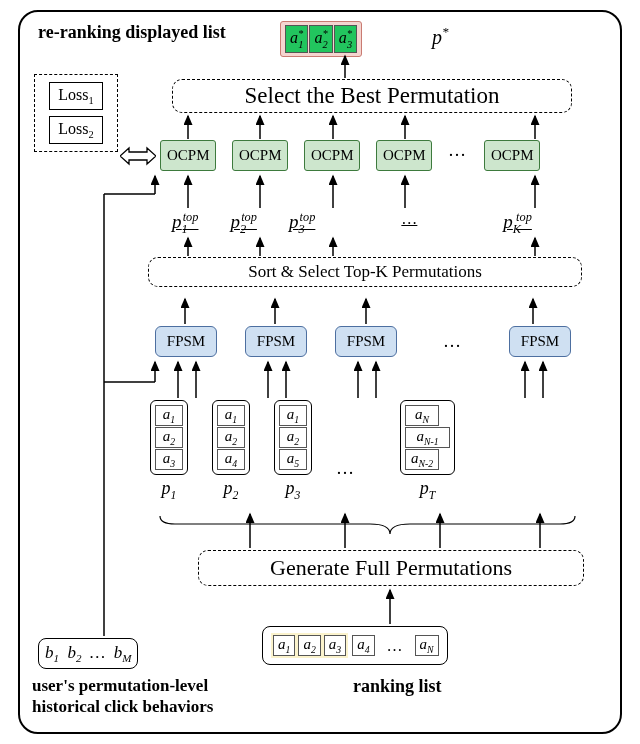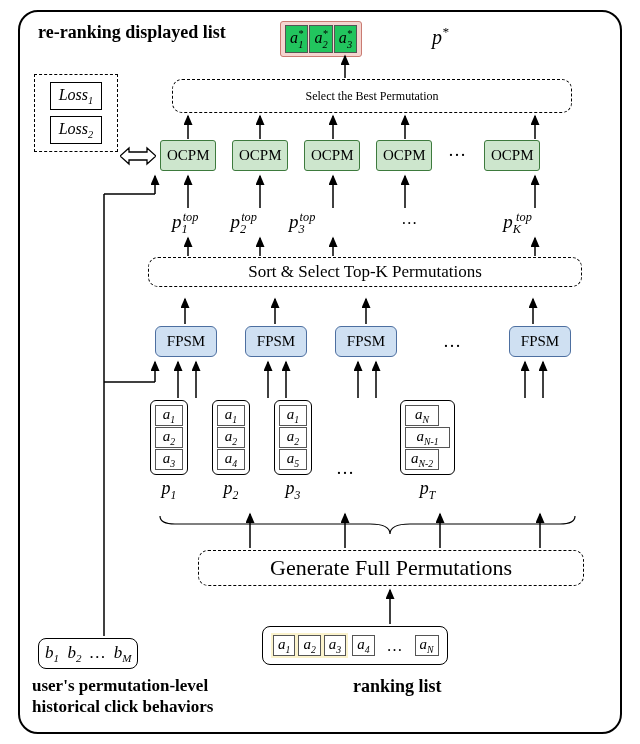--- a/index.html
+++ b/index.html
@@ -42,48 +42,48 @@
   
   
   .loss-wrap {
     position:absolute; left:34px; top:74px;
     width:84px; height:78px;
     border:1.5px dashed #000;
     display:flex; flex-direction:column; align-items:center; justify-content:space-around;
     padding:4px;
   }
   .loss-box {
-    border:1.5px solid #000; padding:3px 8px; font-style:italic; font-size:16px;
+    border:1.5px solid #000; padding:3px 8px; font-size:16px;
     background:#fff;
   }
   
   
   .select-best {
     position:absolute; left:172px; top:79px;
     width:400px; height:34px;
     border:1.5px dashed #000; border-radius:10px;
     display:flex; align-items:center; justify-content:center;
-    font-size:12px;
+    font-size:23px;
   }
   
   .ocpm-row {
     position:absolute; left:160px; top:140px;
     display:flex; gap:16px; align-items:flex-start;
   }
   .ocpm {
     border:1.5px solid #3d7a3d; background:#cde6cd;
     border-radius:3px; padding:6px 6px; font-size:15px;
     width:56px; text-align:center;
   }
   .dots { font-size:18px; letter-spacing:2px; }
   
   
   .ptop-row {
     position:absolute; left:172px; top:210px;
-    display:flex; gap:32px; font-size:19px; font-style:italic;
+    display:flex; gap:32px; font-size:19px; font-style:italic;text-decoration:underline;
   }
   .ptop-row .gap2 { width:22px; }
   .ptop-row span.dots2 { font-style:normal; font-size:16px; }
   
   
   .sort-box {
     position:absolute; left:148px; top:257px;
     width:434px; height:30px;
     border:1.5px dashed #000; border-radius:10px;
     display:flex; align-items:center; justify-content:center;

